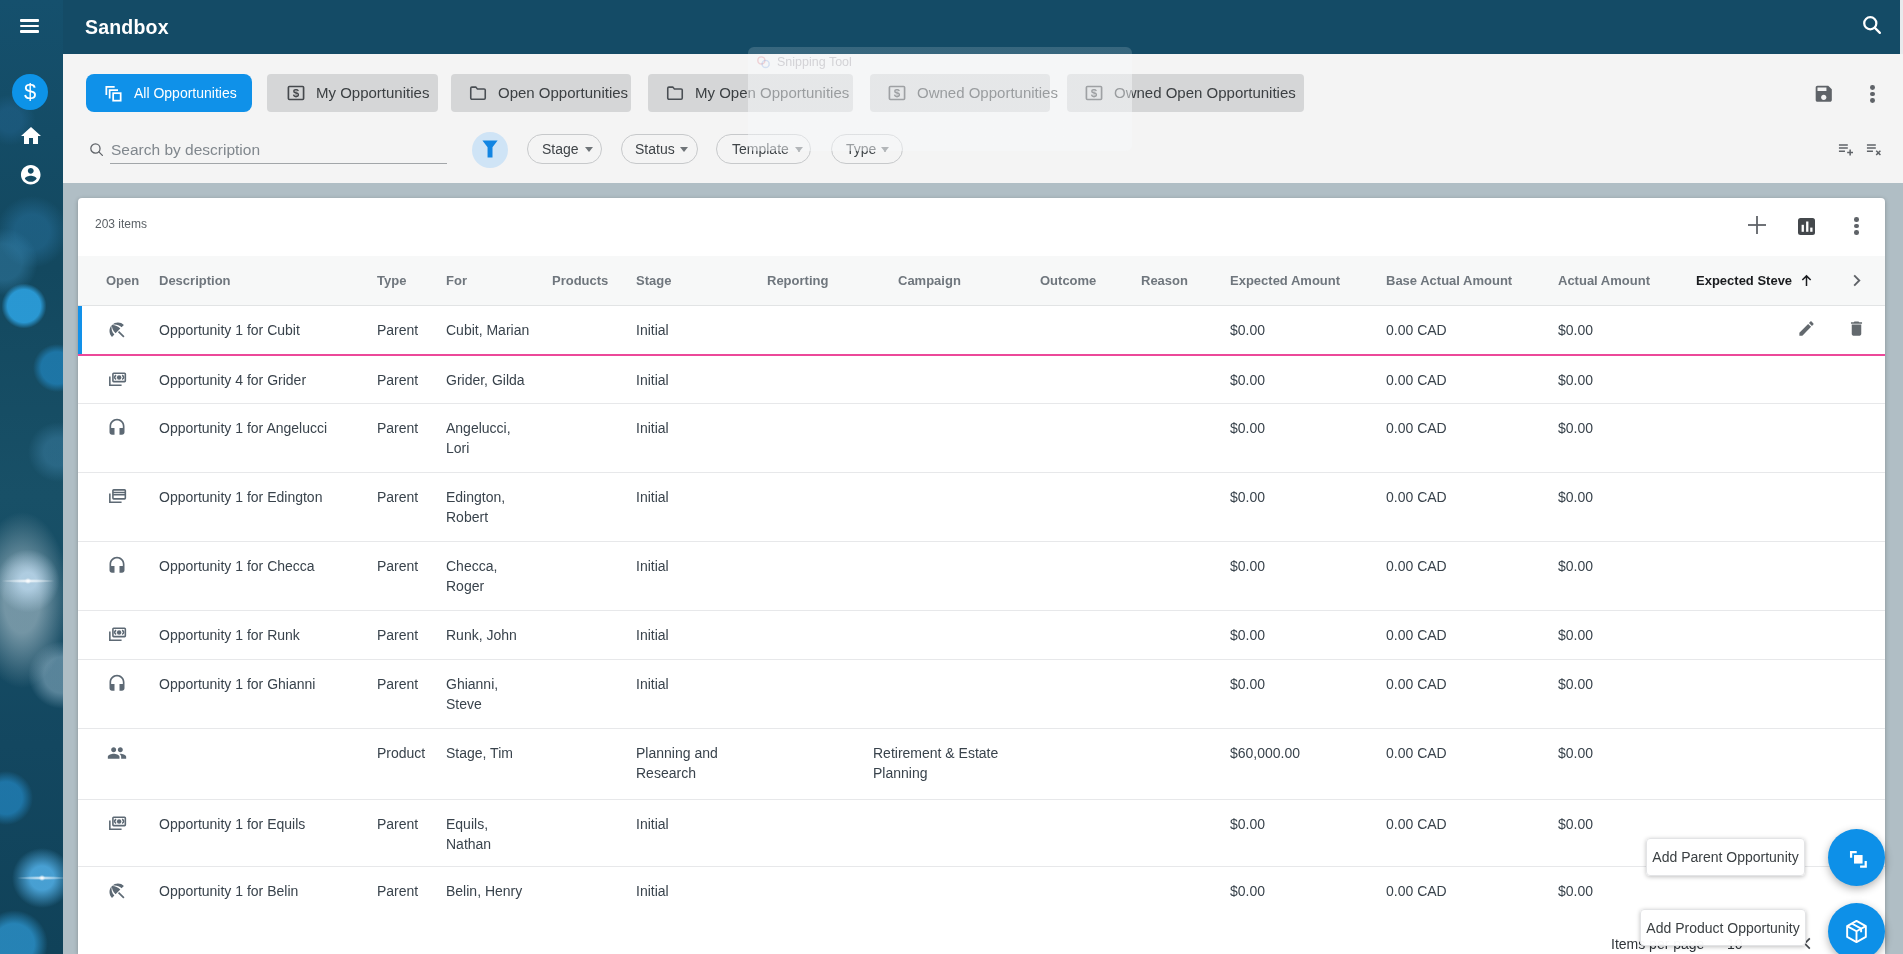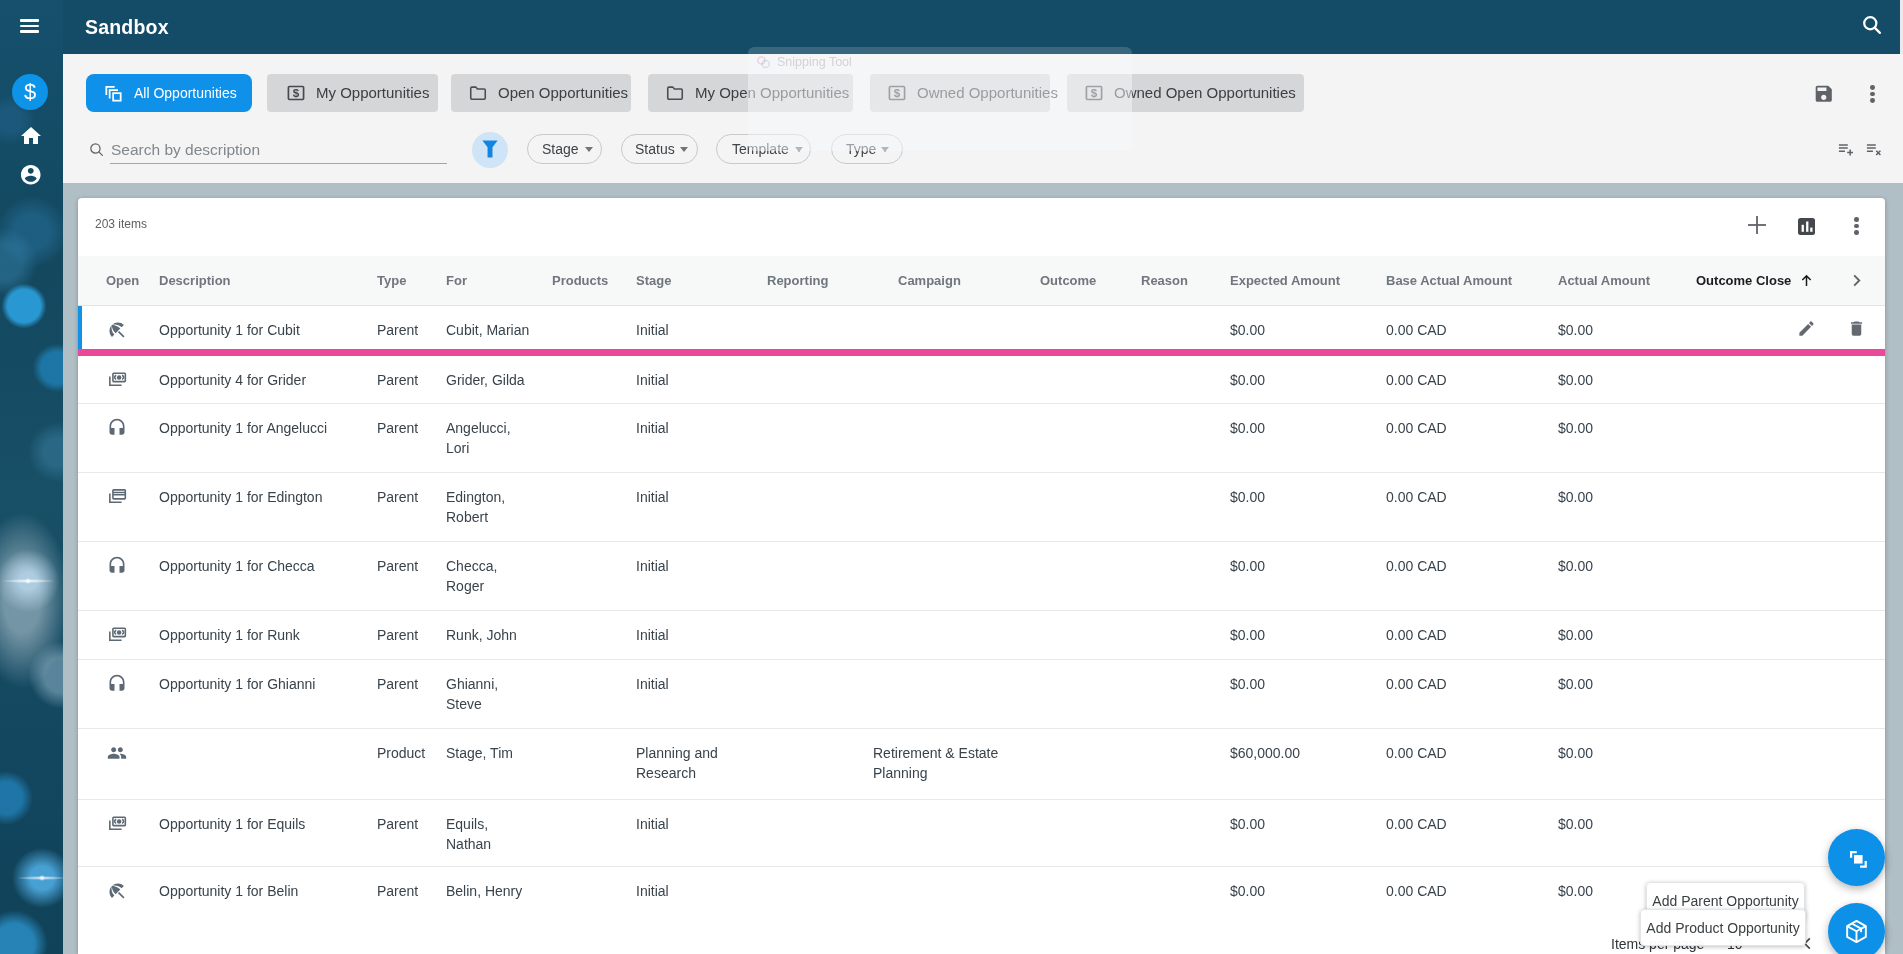--- a/index.html
+++ b/index.html
@@ -187,29 +187,29 @@
     <div class="h" style="left:368px">For</div>
     <div class="h" style="left:474px">Products</div>
     <div class="h" style="left:558px">Stage</div>
     <div class="h" style="left:689px">Reporting</div>
     <div class="h" style="left:820px">Campaign</div>
     <div class="h" style="left:962px">Outcome</div>
     <div class="h" style="left:1063px">Reason</div>
     <div class="h" style="left:1152px">Expected Amount</div>
     <div class="h" style="left:1308px">Base Actual Amount</div>
     <div class="h" style="left:1480px">Actual Amount</div>
-    <div class="h" style="left:1618px;color:#1a1c1f">Outcome Close</div>
+    <div class="h" style="left:1618px;color:#1a1c1f">Expected Steve</div>
     <svg class="tic" style="left:1722px;top:18px;width:13px;height:13px;fill:none;stroke:#1a1c1f;stroke-width:1.6" viewBox="0 0 14 14">
         <path d="M7 13V2M2.5 6.5L7 2l4.5 4.5"></path>
       </svg>
     <svg class="tic" style="left:1772px;top:18px;width:13px;height:13px;fill:none;stroke:#5f6368;stroke-width:2" viewBox="0 0 14 14">
         <path d="M4.5 1.5L10 7l-5.5 5.5"></path>
       </svg>
   </div>
-<div class="row" style="top:108px;height:49.5px;border-bottom:7px solid #ec4899;">
+<div class="row" style="top:108px;height:49.5px;border-bottom:2px solid #ec4899;">
       <div style="position:absolute;left:0;top:0;width:4px;height:100%;background:#1291e9"></div>
       <svg class="ric" style="left:29px" viewBox="0 0 24 24">
         <path d="M13.127 14.56l1.43-1.43 6.44 6.443L19.57 21zm4.293-5.73l2.86-2.86c-3.95-3.95-10.35-3.96-14.3-.02 3.93-1.3 8.31-.25 11.44 2.88zM5.95 5.98c-3.94 3.95-3.93 10.35.02 14.3l2.86-2.86C5.7 14.29 4.65 9.91 5.95 5.98zm.02-.02l-.01.01c-.38 3.01 1.17 6.88 4.3 10.02l5.73-5.73c-3.13-3.13-7.01-4.68-10.02-4.3z"></path>
       </svg>
       <div class="c" style="left:81px;width:200px">Opportunity 1 for Cubit</div>
       <div class="c" style="left:299px">Parent</div>
       <div class="c" style="left:368px">Cubit, Marian</div>
       <div class="c" style="left:558px">Initial</div>
       <div class="c" style="left:1152px">$0.00</div>
       <div class="c" style="left:1308px">0.00 CAD</div>
@@ -356,21 +356,21 @@
 </div>
 
 <div id="ghost">
   <svg style="position:absolute;left:7px;top:7px;width:17px;height:17px" viewBox="0 0 24 24" fill="none">
     <circle cx="9" cy="9" r="5" stroke="rgba(225,140,150,.35)" stroke-width="2"></circle>
     <circle cx="15" cy="14" r="5" stroke="rgba(130,170,230,.3)" stroke-width="2"></circle>
   </svg>
   <div class="gt">Snipping Tool</div>
 </div>
 
-<div class="tooltip" style="left:1646px;top:882px;width:159px;height:38px;line-height:37px">Add Parent Opportunity</div>
+<div class="tooltip" style="left:1646px;top:838px;width:159px;height:38px;line-height:37px">Add Parent Opportunity</div>
 <div class="tooltip" style="left:1640px;top:909px;width:166px;height:37px;line-height:36px">Add Product Opportunity</div>
 <div class="fab" style="left:1828px;top:829px">
   <svg viewBox="0 0 24 24" fill="none" stroke="#fff" stroke-width="2">
     <path d="M7.2 12.2V7.2h5"></path>
     <rect x="9.8" y="9.8" width="7.6" height="7.6" fill="#fff" stroke="none"></rect>
     <path d="M16.8 11.8v5h-5" transform="translate(3.4 3.4)"></path>
   </svg>
 </div>
 <div class="fab" style="left:1828px;top:903px">
   <svg viewBox="0 0 24 24" fill="none" stroke="#fff" stroke-width="1.7" stroke-linejoin="round">

